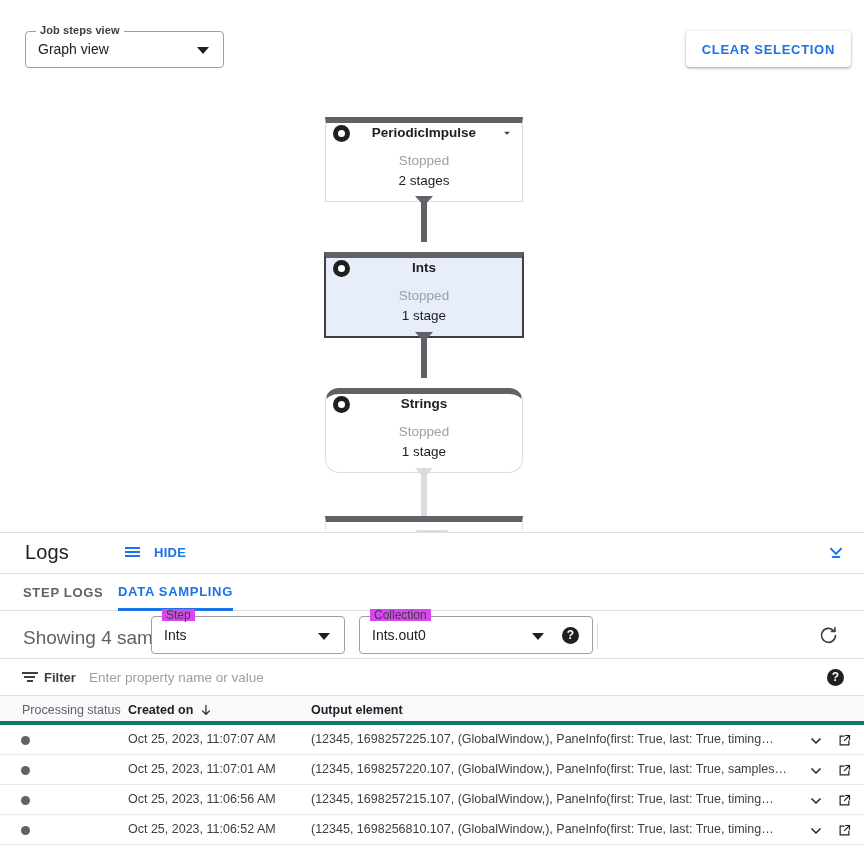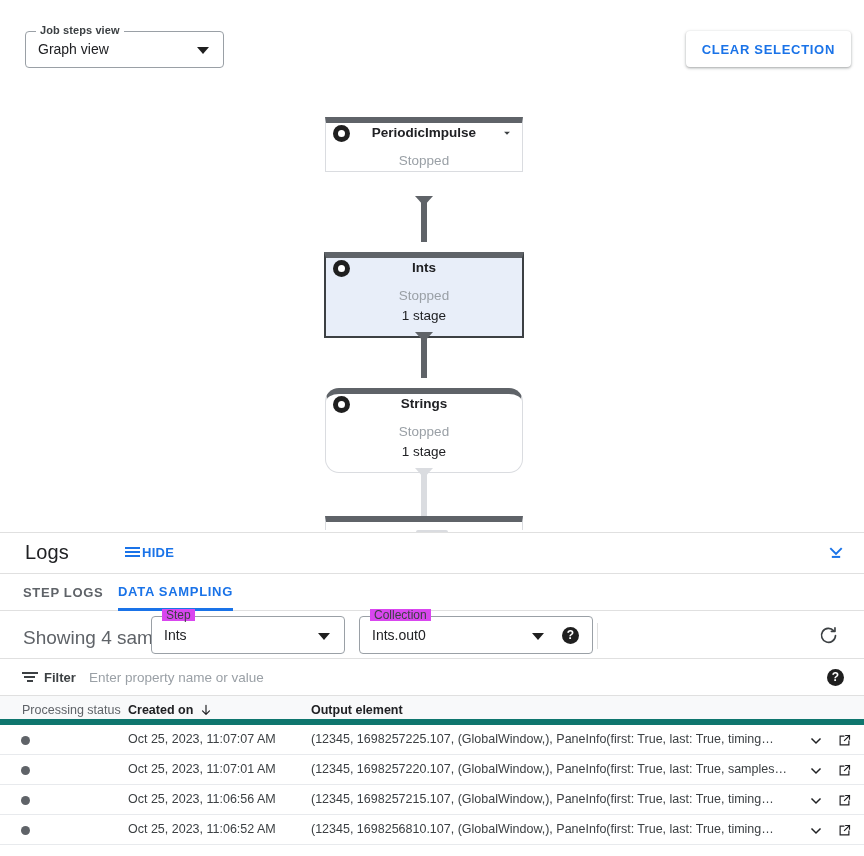--- a/index.html
+++ b/index.html
@@ -134,21 +134,21 @@
   }
   .logs-header {
     position: relative; height: 41px; border-bottom: 1px solid #e0e0e0;
   }
   .logs-title {
     position: absolute; left: 25px; top: 8px;
     font-size: 20px; color: #202124; letter-spacing: .1px;
   }
   .hide-link {
     position: absolute; left: 125px; top: 12px;
-    display: flex; align-items: center; gap: 2px;
+    display: flex; align-items: center; gap: 14px;
     color: #1a73e8; font-size: 13px; font-weight: bold;
     letter-spacing: .3px; cursor: pointer;
   }
   .hamburger { display: inline-block; width: 15px; height: 13px; position: relative; }
   .hamburger i {
     position: absolute; left: 0; height: 2px; background: #1a73e8; display:block;
   }
   .hamburger i:nth-child(1){ top: 1px; width: 15px; }
   .hamburger i:nth-child(2){ top: 5px; width: 15px; }
   .hamburger i:nth-child(3){ top: 9px; width: 15px; }
@@ -239,21 +239,21 @@
     font-size: 13.5px; color: #202124;
     font-family: "Liberation Sans", sans-serif;
   }
   .filter-input::placeholder { color: #9aa0a6; }
   #filter-help { position: absolute; right: 20px; top: 10px; }
 
   
   .table { position: relative; width: 864px; }
   .thead {
     position: relative; height: 29px; background: #f8f9fa;
-    border-bottom: 6px solid #0f766e;
+    border-bottom: 4px solid #0f766e;
   }
   .th { position: absolute; top: 7px; font-size: 12.5px; }
   .th.status { left: 22px; color: #5f6368; }
   .th.created { left: 128px; color: #202124; font-weight: bold; display:flex; align-items:center; gap:6px;}
   .th.output { left: 311px; color: #202124; font-weight: bold; }
   .sort-arrow { display:inline-block; width:14px; height:14px; }
 
   .trow {
     position: relative; height: 30px; border-bottom: 1px solid #e8eaed;
   }
@@ -292,20 +292,21 @@
       <div class="row1">
         <span class="status-icon"></span>
         <div class="title">PeriodicImpulse</div>
         <span class="chevron">
           <svg viewBox="0 0 24 24" width="14" height="14">
               <path d="M7 10l5 5 5-5z" fill="#3c4043"></path>
             </svg>
         </span>
       </div>
       <div class="status-text">Stopped</div>
+      <div class="stages">2 stages</div>
     </div>
 
     <div class="conn" style="top:197px; height:45px;"></div>
     <div class="arrow" style="top:196px;"></div>
 
     <div class="node selected" style="top:252px;">
       <div class="row1">
         <span class="status-icon"></span>
         <div class="title">Ints</div>
       </div>

